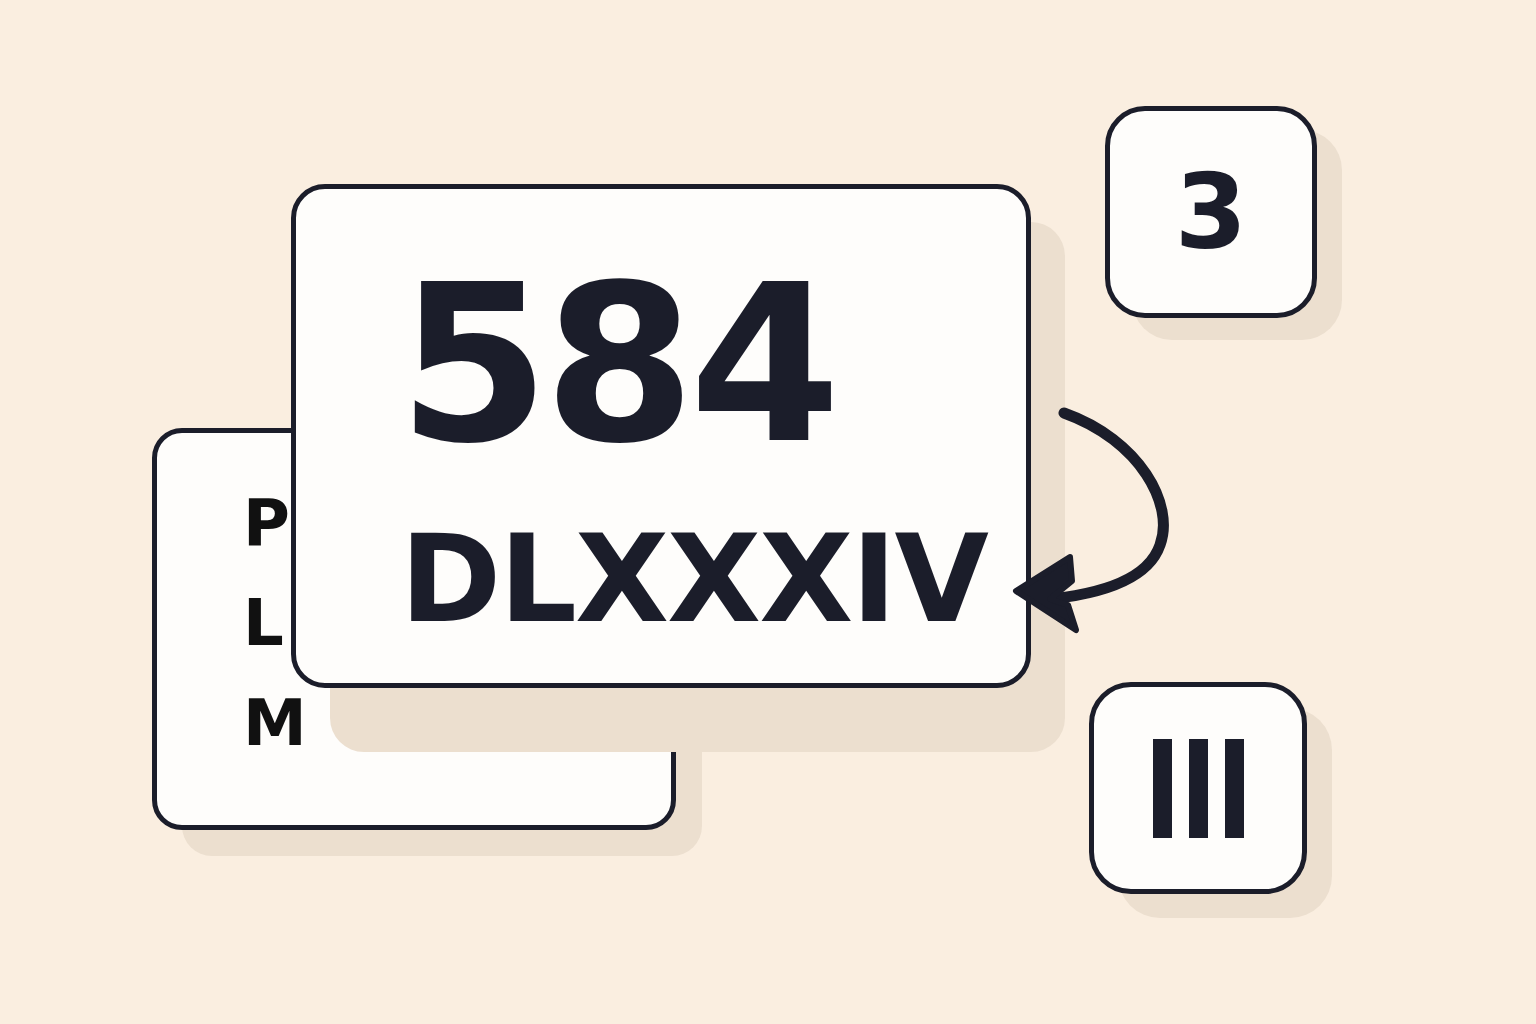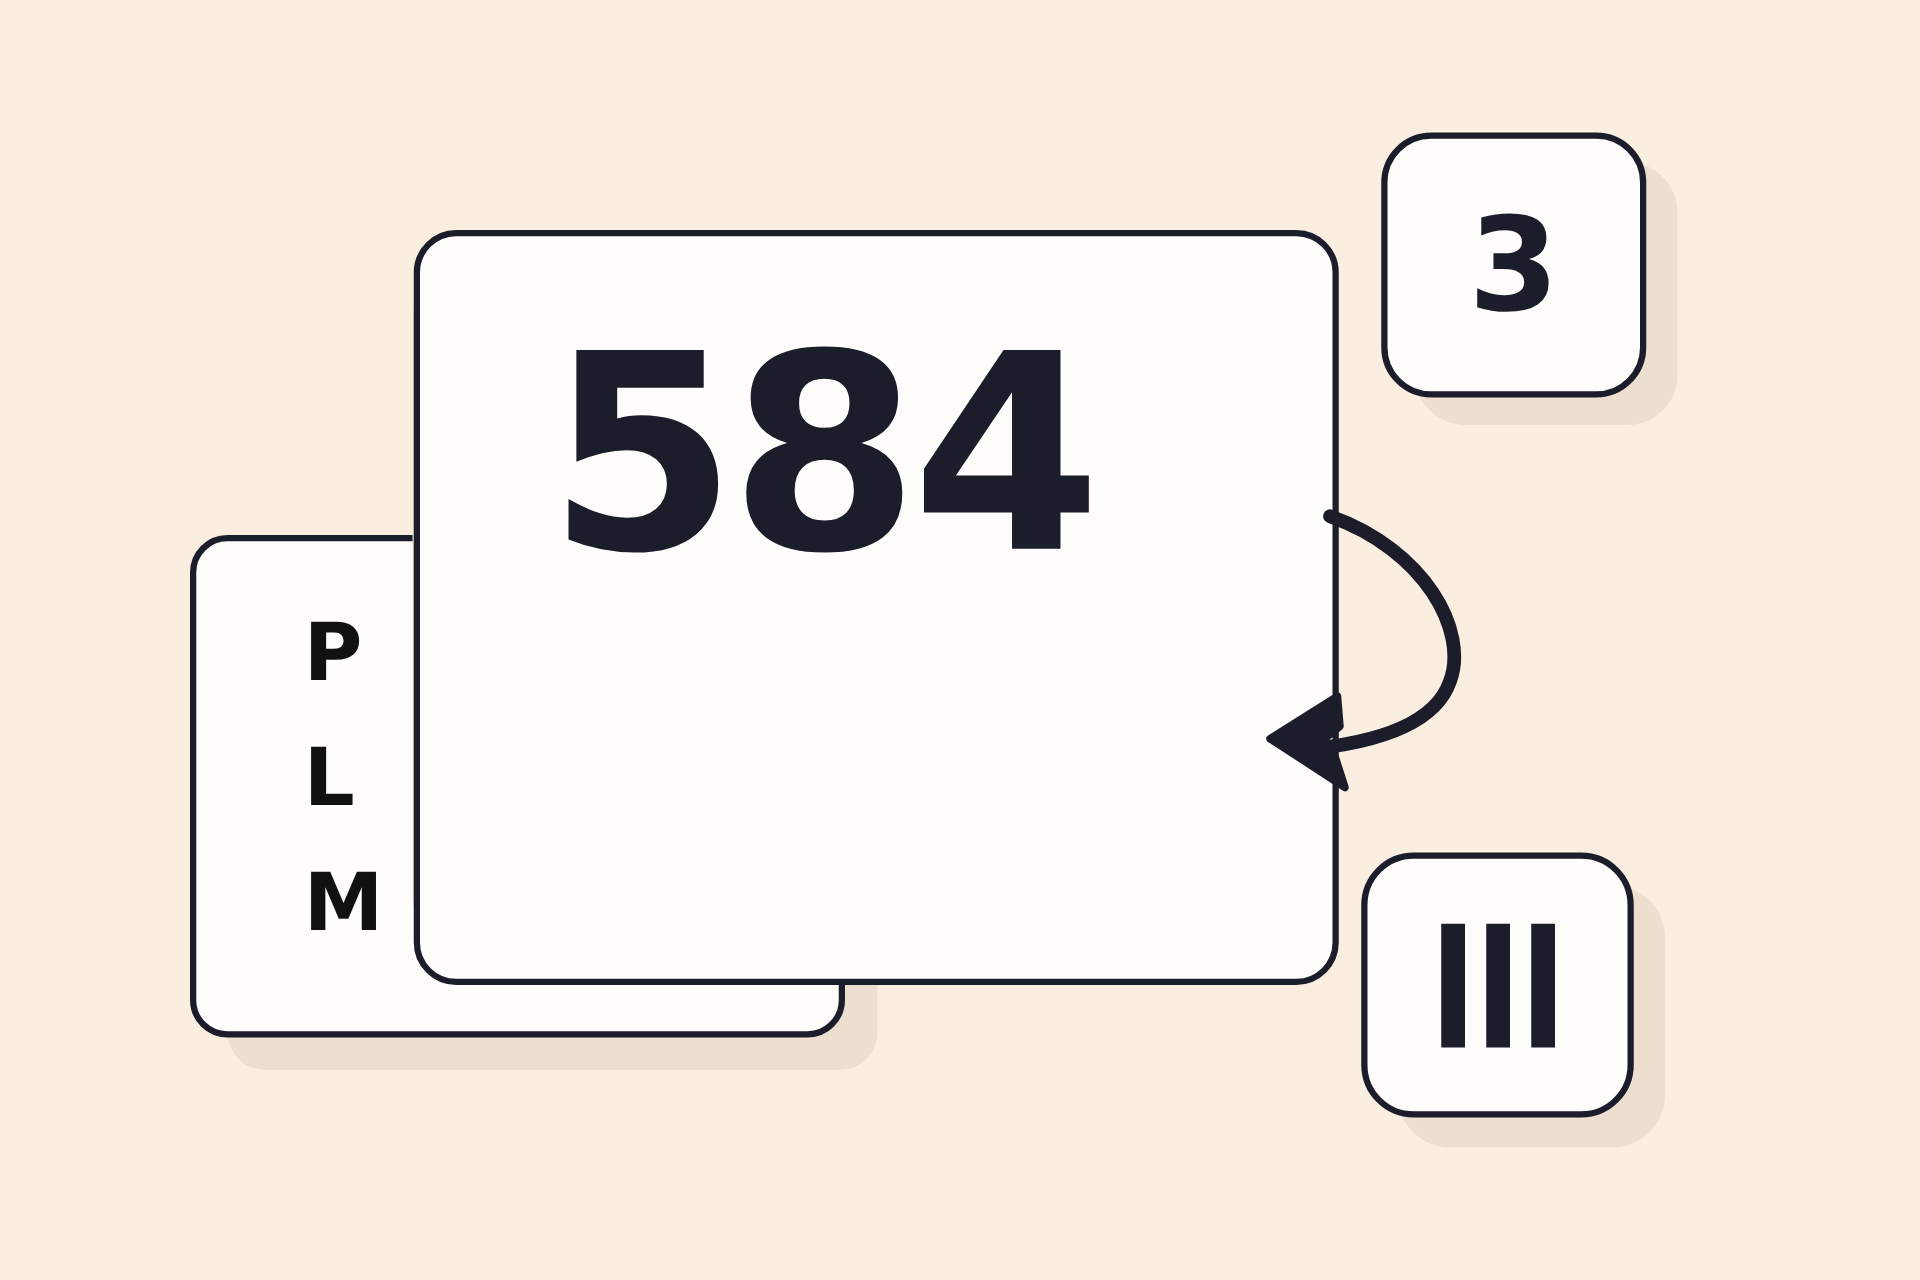--- a/index.html
+++ b/index.html
@@ -36,21 +36,21 @@
       flex-direction: column;
       gap: 36px;
       font-family: "DejaVu Sans", sans-serif;
       font-weight: bold;
       font-size: 64px;
       line-height: 64px;
       color: #111;
     }
     
     #main-shadow { left: 330px; top: 222px; width: 735px; height: 530px; border-radius: 34px; z-index: 3; }
-    #main-card { left: 291px; top: 184px; width: 740px; height: 604px; border-radius: 34px; z-index: 4; margin-left: 40px; }
+    #main-card { left: 291px; top: 184px; width: 740px; height: 504px; border-radius: 34px; z-index: 4; }
     .arabic {
       position: absolute;
       left: 102px;
       top: 76px;
       font-family: "DejaVu Sans", sans-serif;
       font-weight: bold;
       font-size: 218px;
       line-height: 200px;
       letter-spacing: -6px;
       color: #1b1d2a;
@@ -103,20 +103,21 @@
   <div class="back-letters">
     <span>P</span>
     <span>L</span>
     <span>M</span>
   </div>
 </div>
 
 <div class="shadow" id="main-shadow"></div>
 <div class="card" id="main-card">
   <div class="arabic">584</div>
+  <div class="roman">DLXXXIV</div>
 </div>
 
 <svg id="arrow" viewBox="0 0 180 250" xmlns="http://www.w3.org/2000/svg">
   <path d="M 64 18 C 140 45, 175 110, 160 150 C 148 185, 100 200, 40 205" fill="none" stroke="#1b1d2a" stroke-width="11" stroke-linecap="round"></path>
   <path d="M 70 162 L 16 196 L 76 235 L 68 210 L 50 204 L 72 186 Z" fill="#1b1d2a" stroke="#1b1d2a" stroke-width="6" stroke-linejoin="round"></path>
 </svg>
 
 <div class="shadow" id="three-shadow"></div>
 <div class="card" id="three-card">
   <div class="small-label">3</div>

